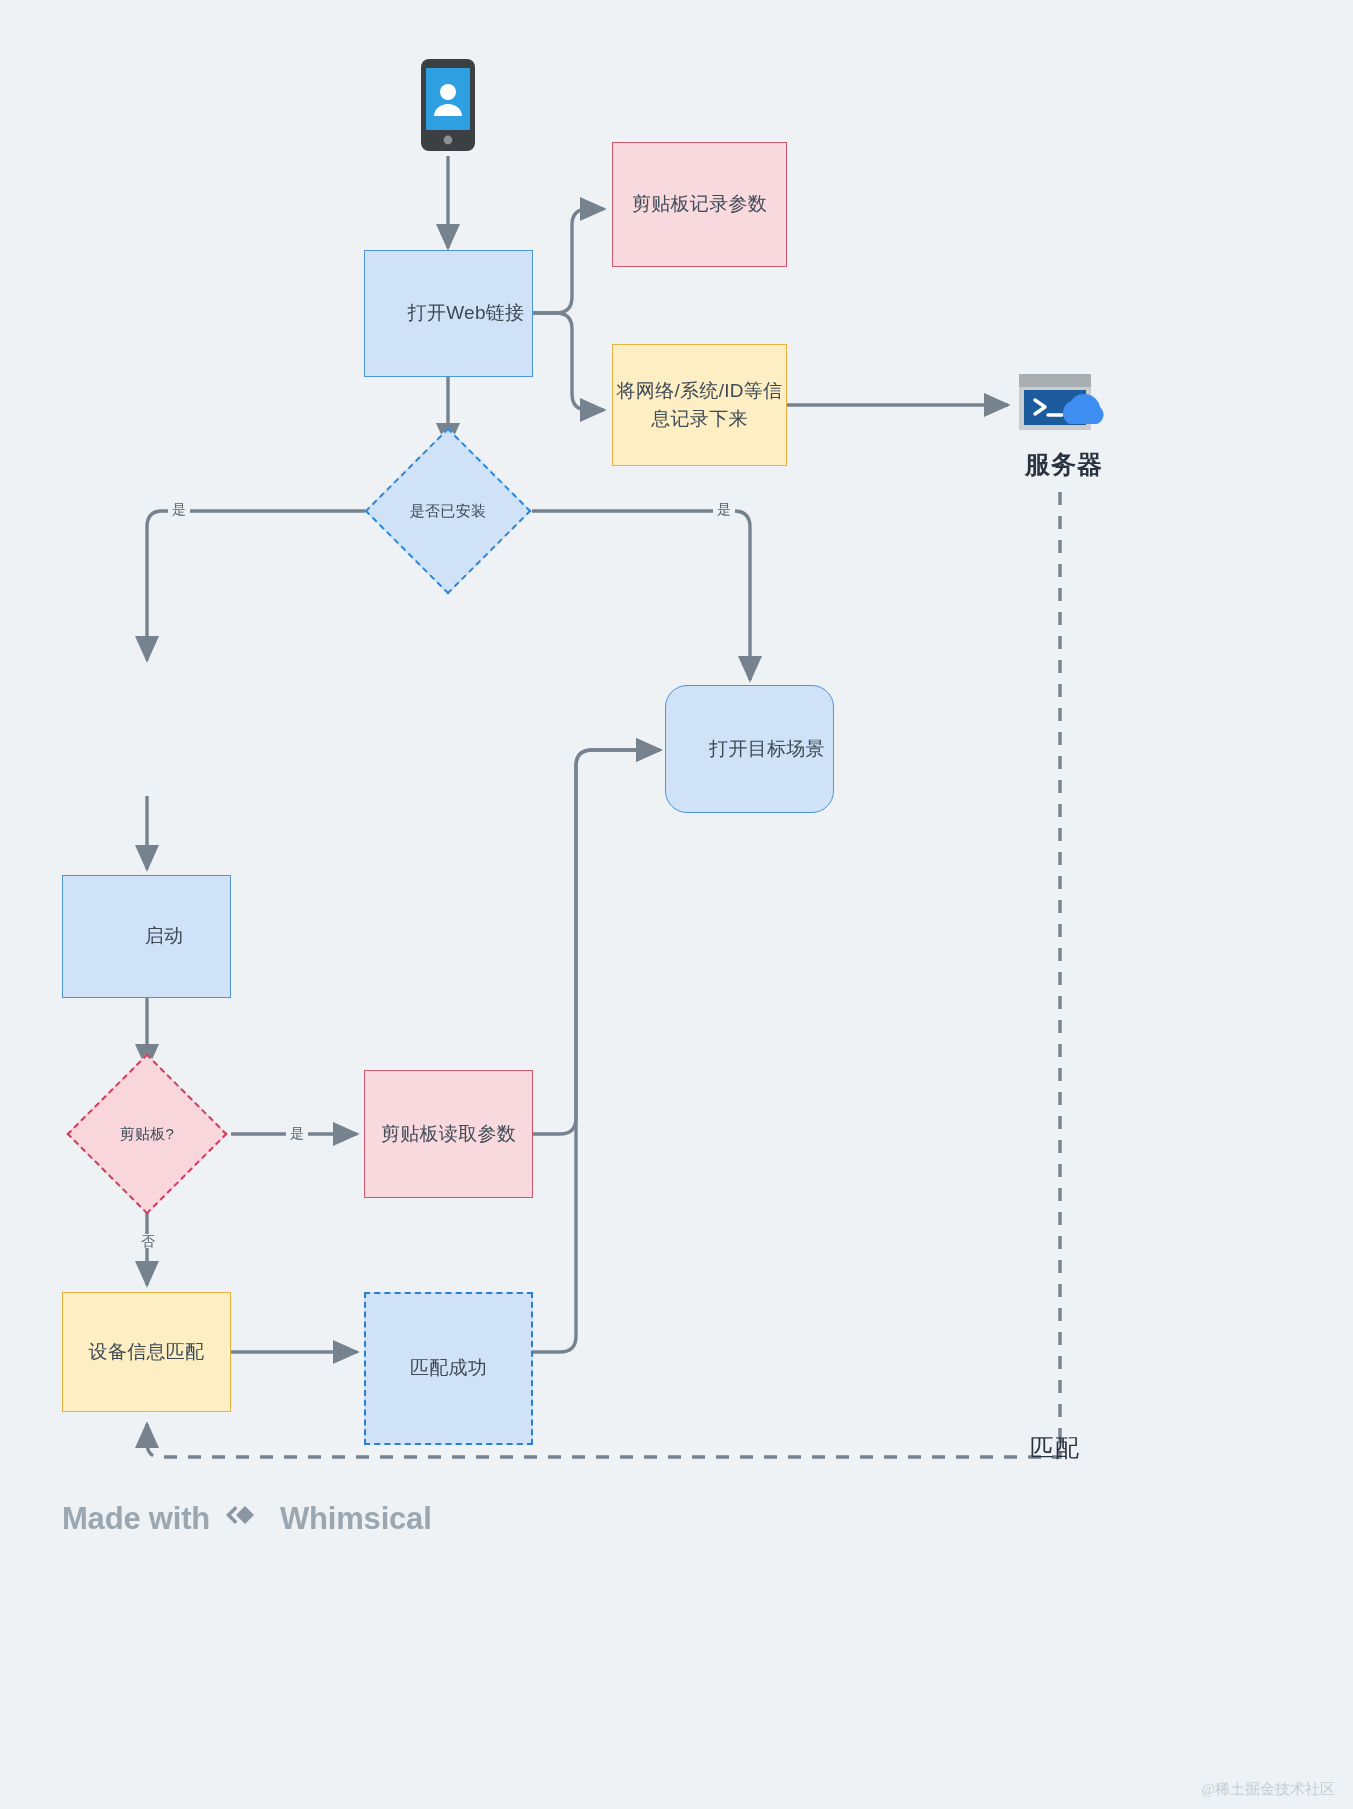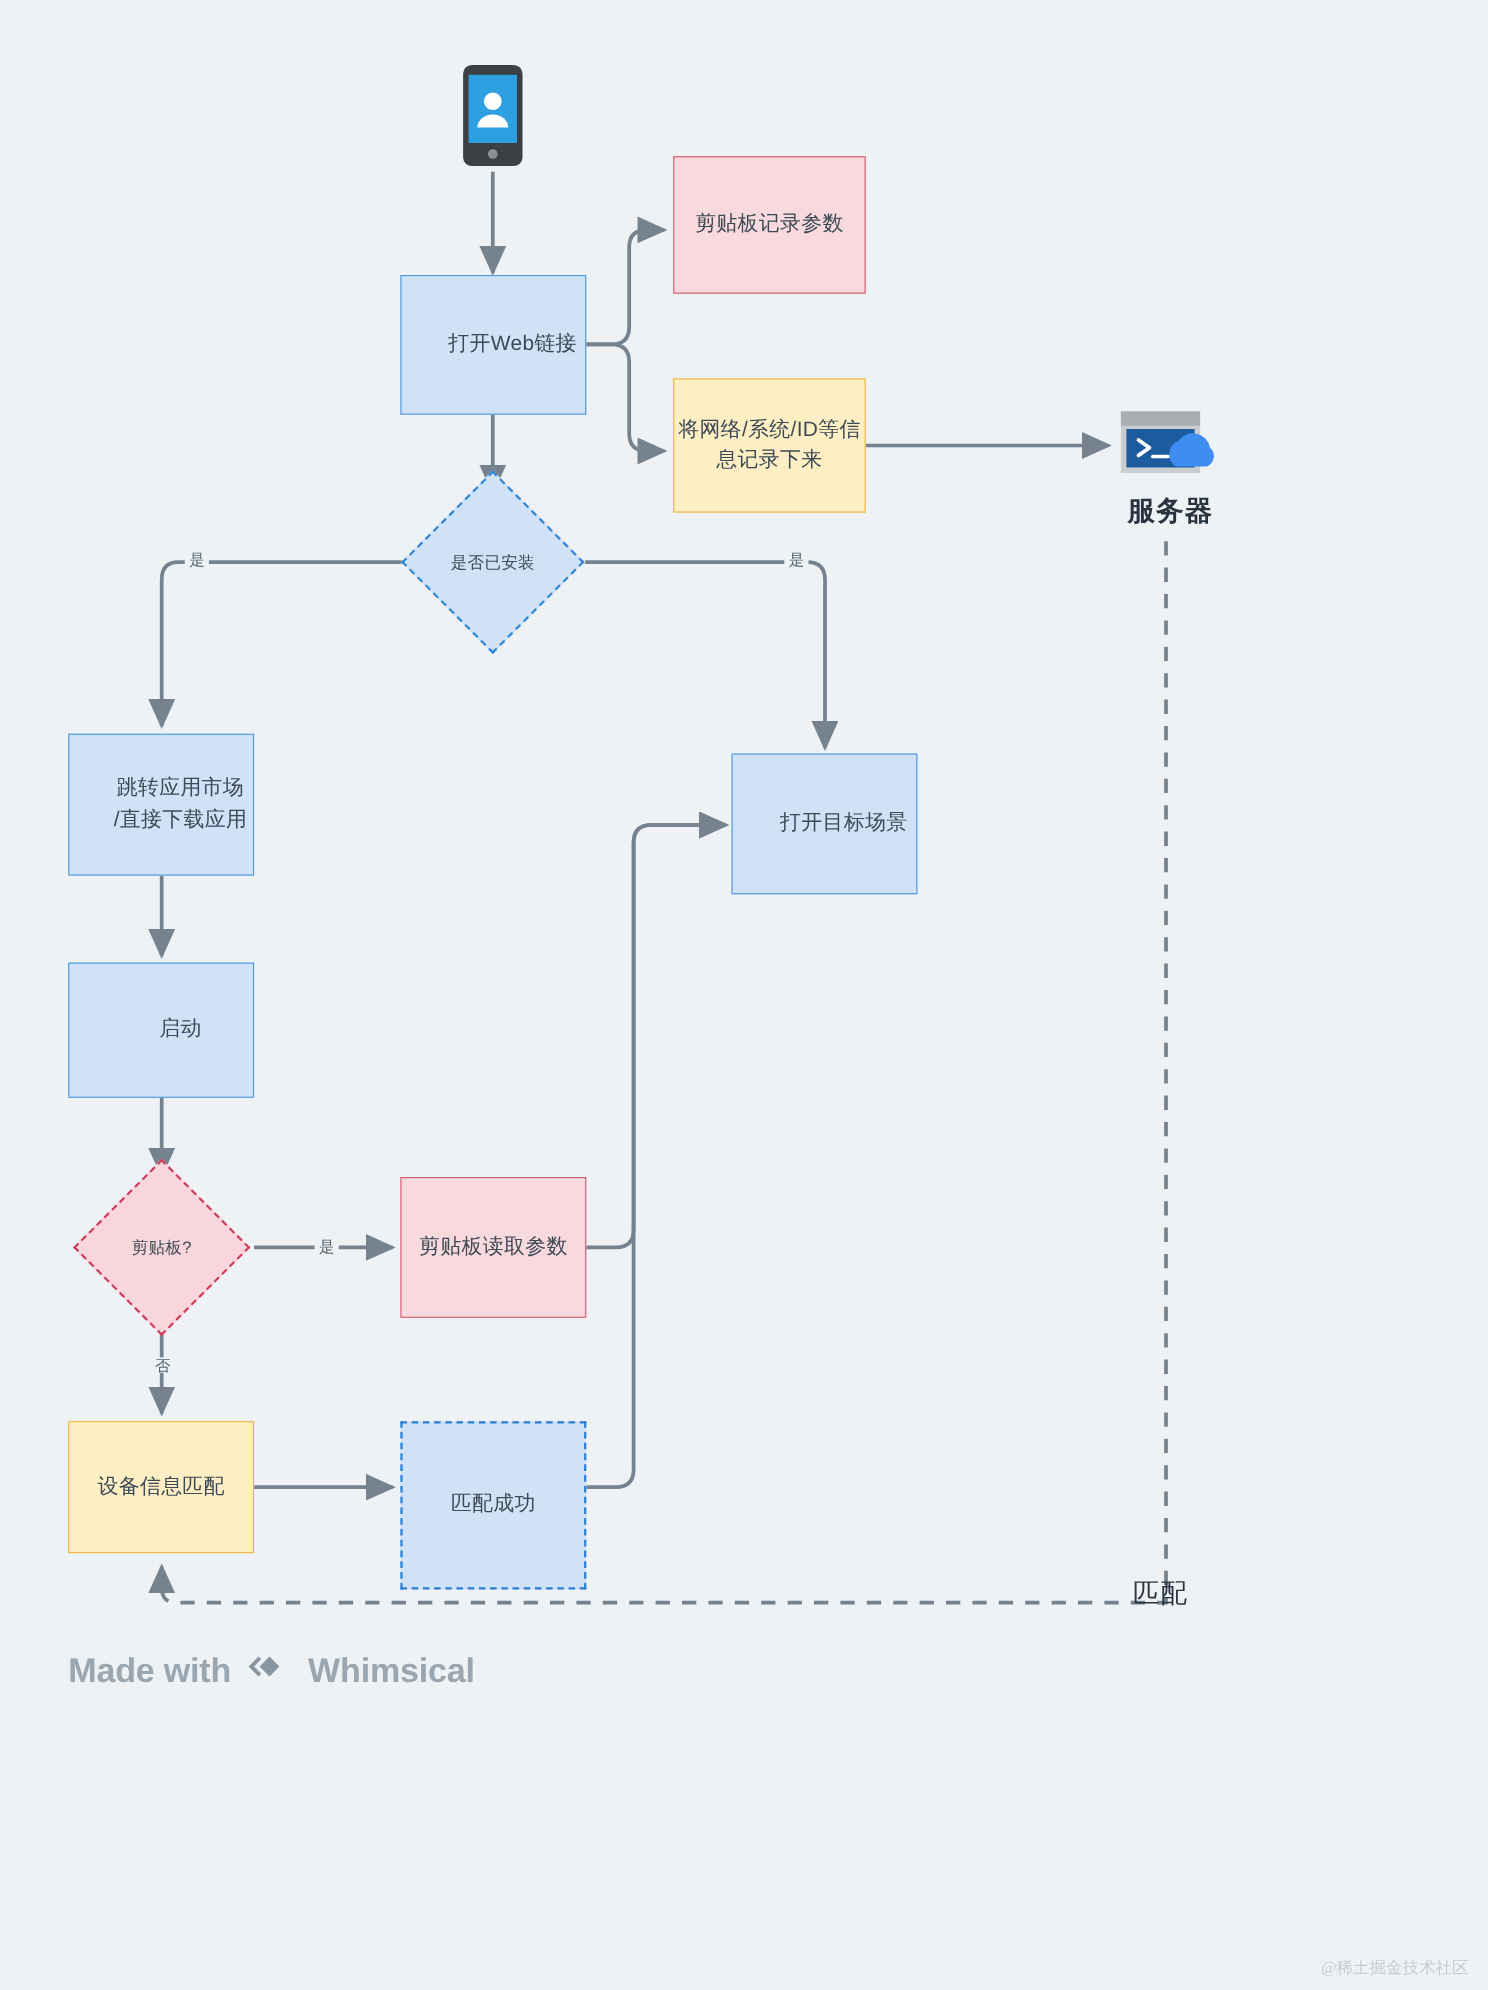--- a/index.html
+++ b/index.html
@@ -228,28 +228,22 @@
   </div>
   <div class="server-label">服务器</div>
 
   <div class="diamond-wrap diamond-blue" style="left:389px; top:452px; width:118px; height:118px;">
     <div class="diamond-shape"></div>
     <div class="diamond-label">是否已安装</div>
   </div>
   <div class="edge-label" style="left:168px; top:502px;">是</div>
   <div class="edge-label" style="left:713px; top:502px;">是</div>
 
-  <div class="node node-blue" style="left:62px; top:667px; width:169px; height:129px;">
-    <div>
-      <div>跳转应用市场</div>
-      <div>/直接下载应用</div>
-    </div>
-  </div>
-
-  <div class="node node-blue" style="left:665px; top:685px; width:169px; height:128px;">
+
+  <div class="node node-blue" style="left:665px; top:685px; width:169px; height:128px;border-radius:22px;">
     <span>打开目标场景</span>
   </div>
 
   <div class="node node-blue" style="left:62px; top:875px; width:169px; height:123px;">
     <span>启动</span>
   </div>
 
   <div class="diamond-wrap diamond-pink" style="left:90px; top:1077px; width:114px; height:114px;">
     <div class="diamond-shape"></div>
     <div class="diamond-label">剪贴板?</div>

